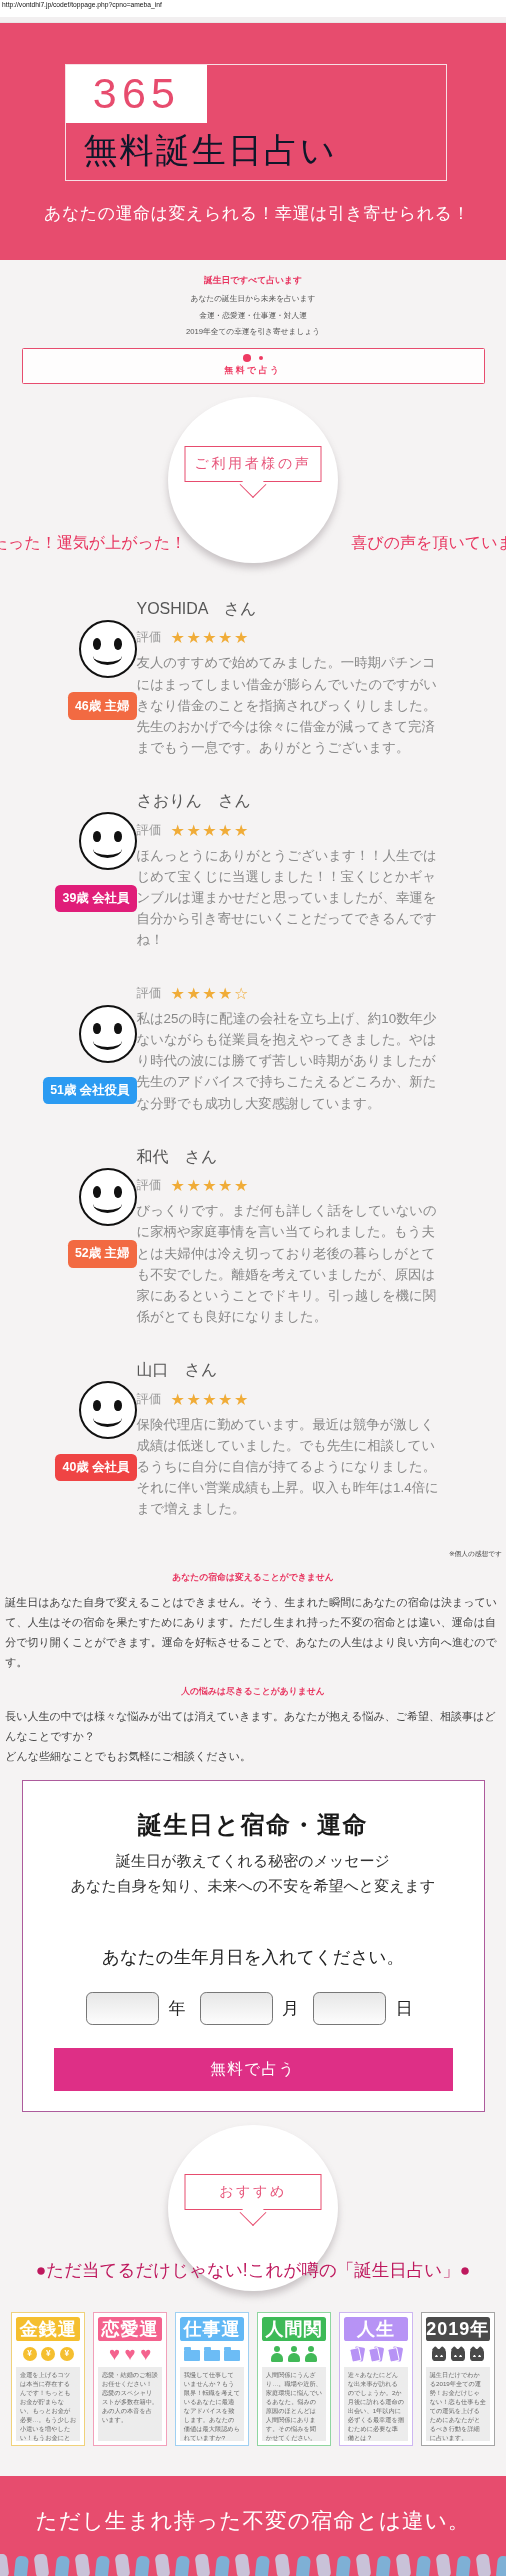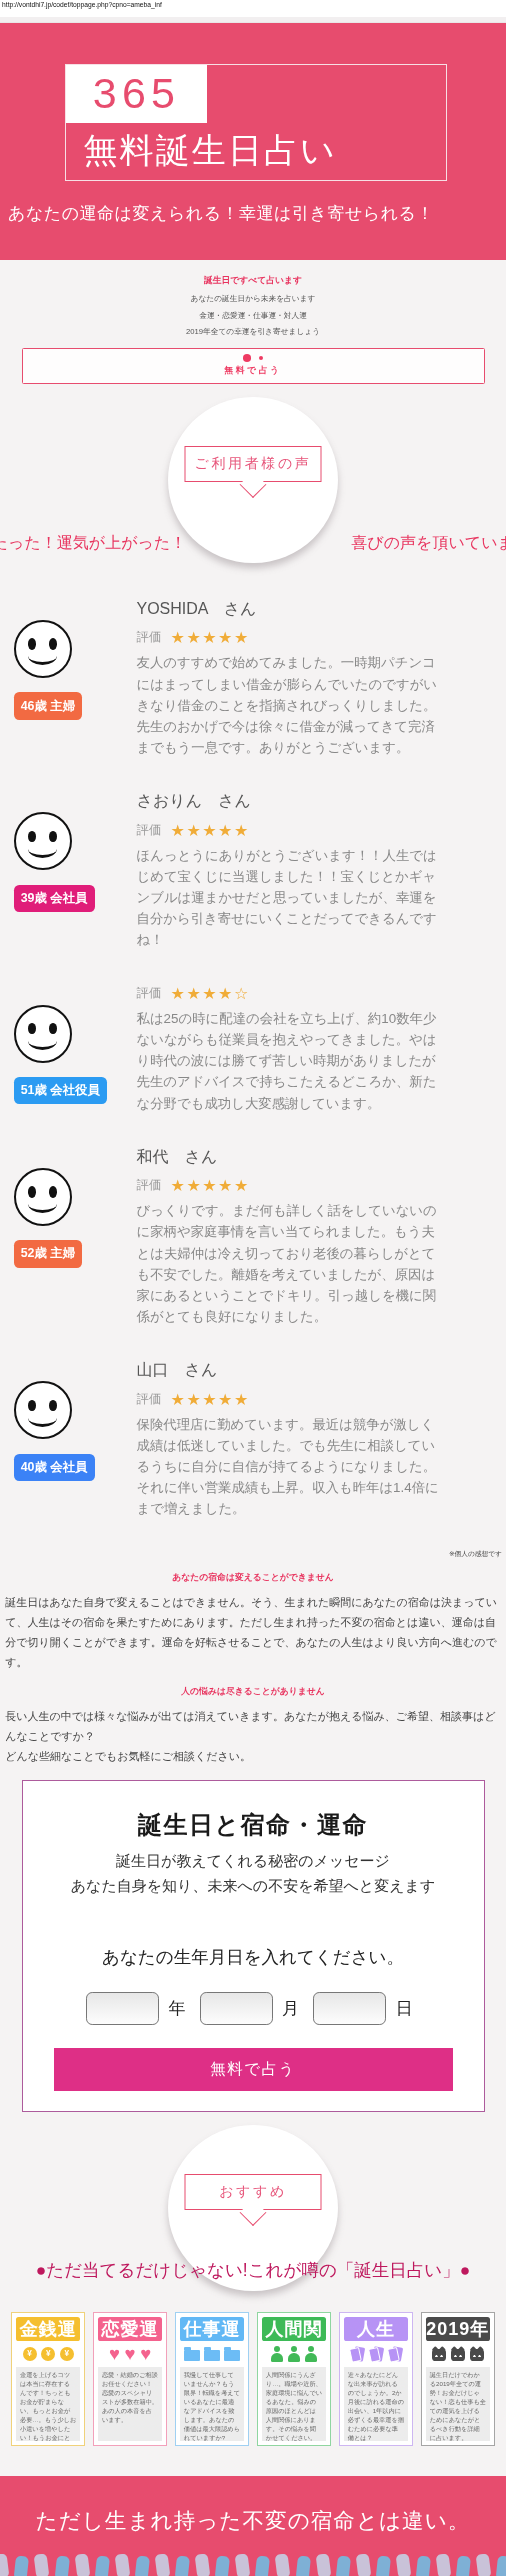--- a/index.html
+++ b/index.html
@@ -14,23 +14,23 @@
     display:flex;align-items:flex-start;padding:1px 0 0 2.1px;}
   .top-strip{height:5.2px;background:#f2eff0;border-bottom:0.5px solid #e9e6e7;}
 
   
   .hero{background:#e74c6e;height:237px;position:relative;}
   .hero-box{position:absolute;left:65px;top:41px;width:380px;height:115px;
     border:0.5px solid #f7dfe5;}
   .hero-badge{position:absolute;left:0;top:0;width:141px;height:58px;background:#fff;
     display:flex;align-items:center;justify-content:center;
     color:#e74c6e;font-size:43px;letter-spacing:5.2px;font-weight:400;}
-  .hero-title{position:absolute;left:17.5px;top:63px;color:#ffffff;font-size:34px;
+  .hero-title{position:absolute;left:17.5px;top:63px;color:#0f172a;font-size:34px;
     font-weight:400;letter-spacing:2.1px;white-space:nowrap;}
-  .hero-tagline{position:absolute;left:8px;right:0;top:179px;
+  .hero-tagline{position:absolute;left:8px;right:0;top:179px;text-align:center;
     color:#fff;font-size:17px;font-weight:500;letter-spacing:0.5px;}
 
   
   .intro{text-align:center;padding-top:15.5px;}
   .intro-heading{color:#e8345f;font-weight:bold;font-size:8.8px;}
   .intro-line{color:#555;font-size:7.7px;margin-top:6.7px;}
 
   
   .cta-outline{width:461px;height:34px;margin:10.3px auto 0 auto;background:#fefdfd;
     border:0.5px solid #e74c6e;border-radius:1.5px;display:flex;flex-direction:column;
@@ -53,21 +53,21 @@
     transform:translateX(-50%) rotate(45deg);background:#fff;
     border-right:1px solid #e74c6e;border-bottom:1px solid #e74c6e;}
 
   
   .voices-heading{display:flex;justify-content:center;align-items:center;
     color:#e8355f;font-size:16px;font-weight:500;margin-top:-44px;position:relative;z-index:1;
     white-space:nowrap;}
   .voices-heading .gap{width:165px;flex:none;}
   .voice-list{margin-top:42px;}
   .voice-item{width:479px;margin:0 auto 30px auto;display:flex;}
-  .voice-left{width:123px;flex:none;display:flex;flex-direction:column;align-items:flex-start;}
+  .voice-left{width:123px;flex:none;display:flex;flex-direction:column;align-items:flex-end;}
   .smiley{width:54px;height:54px;border:2.1px solid #111;border-radius:50%;
     background:#fff;position:relative;margin-top:24px;}
   .smiley .eye{position:absolute;top:16.5px;width:7.7px;height:11.3px;border-radius:50%;background:#111;}
   .smiley .eye.l{left:12.4px;} .smiley .eye.r{right:12.4px;}
   .smiley .mouth{position:absolute;left:12.4px;top:25px;width:29px;height:15.5px;
     border-bottom:3.1px solid #111;border-radius:0 0 50% 50%;}
   .voice-badge{margin-top:14.4px;border-radius:5.2px;color:#fff;font-weight:bold;
     font-size:12.4px;padding:5.2px 7.2px;white-space:nowrap;}
   .voice-right{flex:1;padding-top:3.1px;}
   .voice-name{color:#555;font-size:16px;margin-bottom:8.2px;}
@@ -274,21 +274,21 @@
       </div>
     </div>
 
     <div class="voice-item">
       <div class="voice-left">
         <div class="smiley">
           <span class="eye l"></span>
           <span class="eye r"></span>
           <span class="mouth"></span>
         </div>
-        <div class="voice-badge" style="background: #3b82f6;">40歳 会社員</div>
+        <div class="voice-badge" style="background: #ef4444;">40歳 会社員</div>
       </div>
       <div class="voice-right">
         <div class="voice-name">山口　さん</div>
         <div class="voice-rating">
           <span class="rating-label">評価</span>
           <span class="rating-stars">★★★★★</span>
         </div>
         <div class="voice-text">保険代理店に勤めています。最近は競争が激しく成績は低迷していました。でも先生に相談しているうちに自分に自信が持てるようになりました。それに伴い営業成績も上昇。収入も昨年は1.4倍にまで増えました。</div>
       </div>
     </div>

